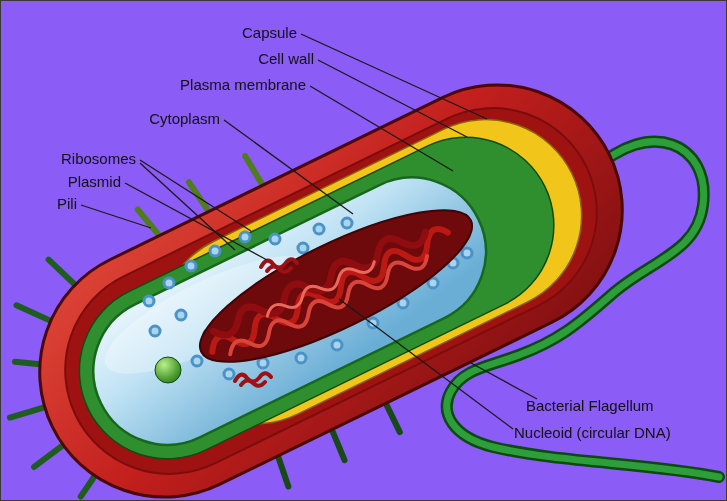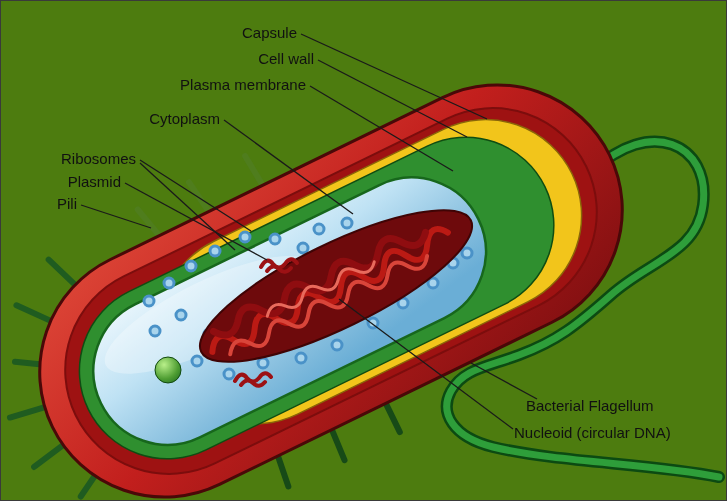--- a/index.html
+++ b/index.html
@@ -1,20 +1,20 @@
 <!DOCTYPE html>
 <html><head>
 <meta charset="utf-8">
 <style>
   html,body { margin:0; padding:0; background:#e9e9e9; }
   .diagram-frame {
     width:727px; height:501px;
     box-sizing:border-box;
     border:1px solid #3a3a3a;
-    background:#4d7c0f;
+    background:#8b5cf6;
     position:relative;
     overflow:hidden;
     font-family:"Liberation Sans", sans-serif;
   }
   svg { display:block; }
   svg text {
     font-family:"Liberation Sans", sans-serif;
     font-size:15px;
     fill:#111111;
   }

